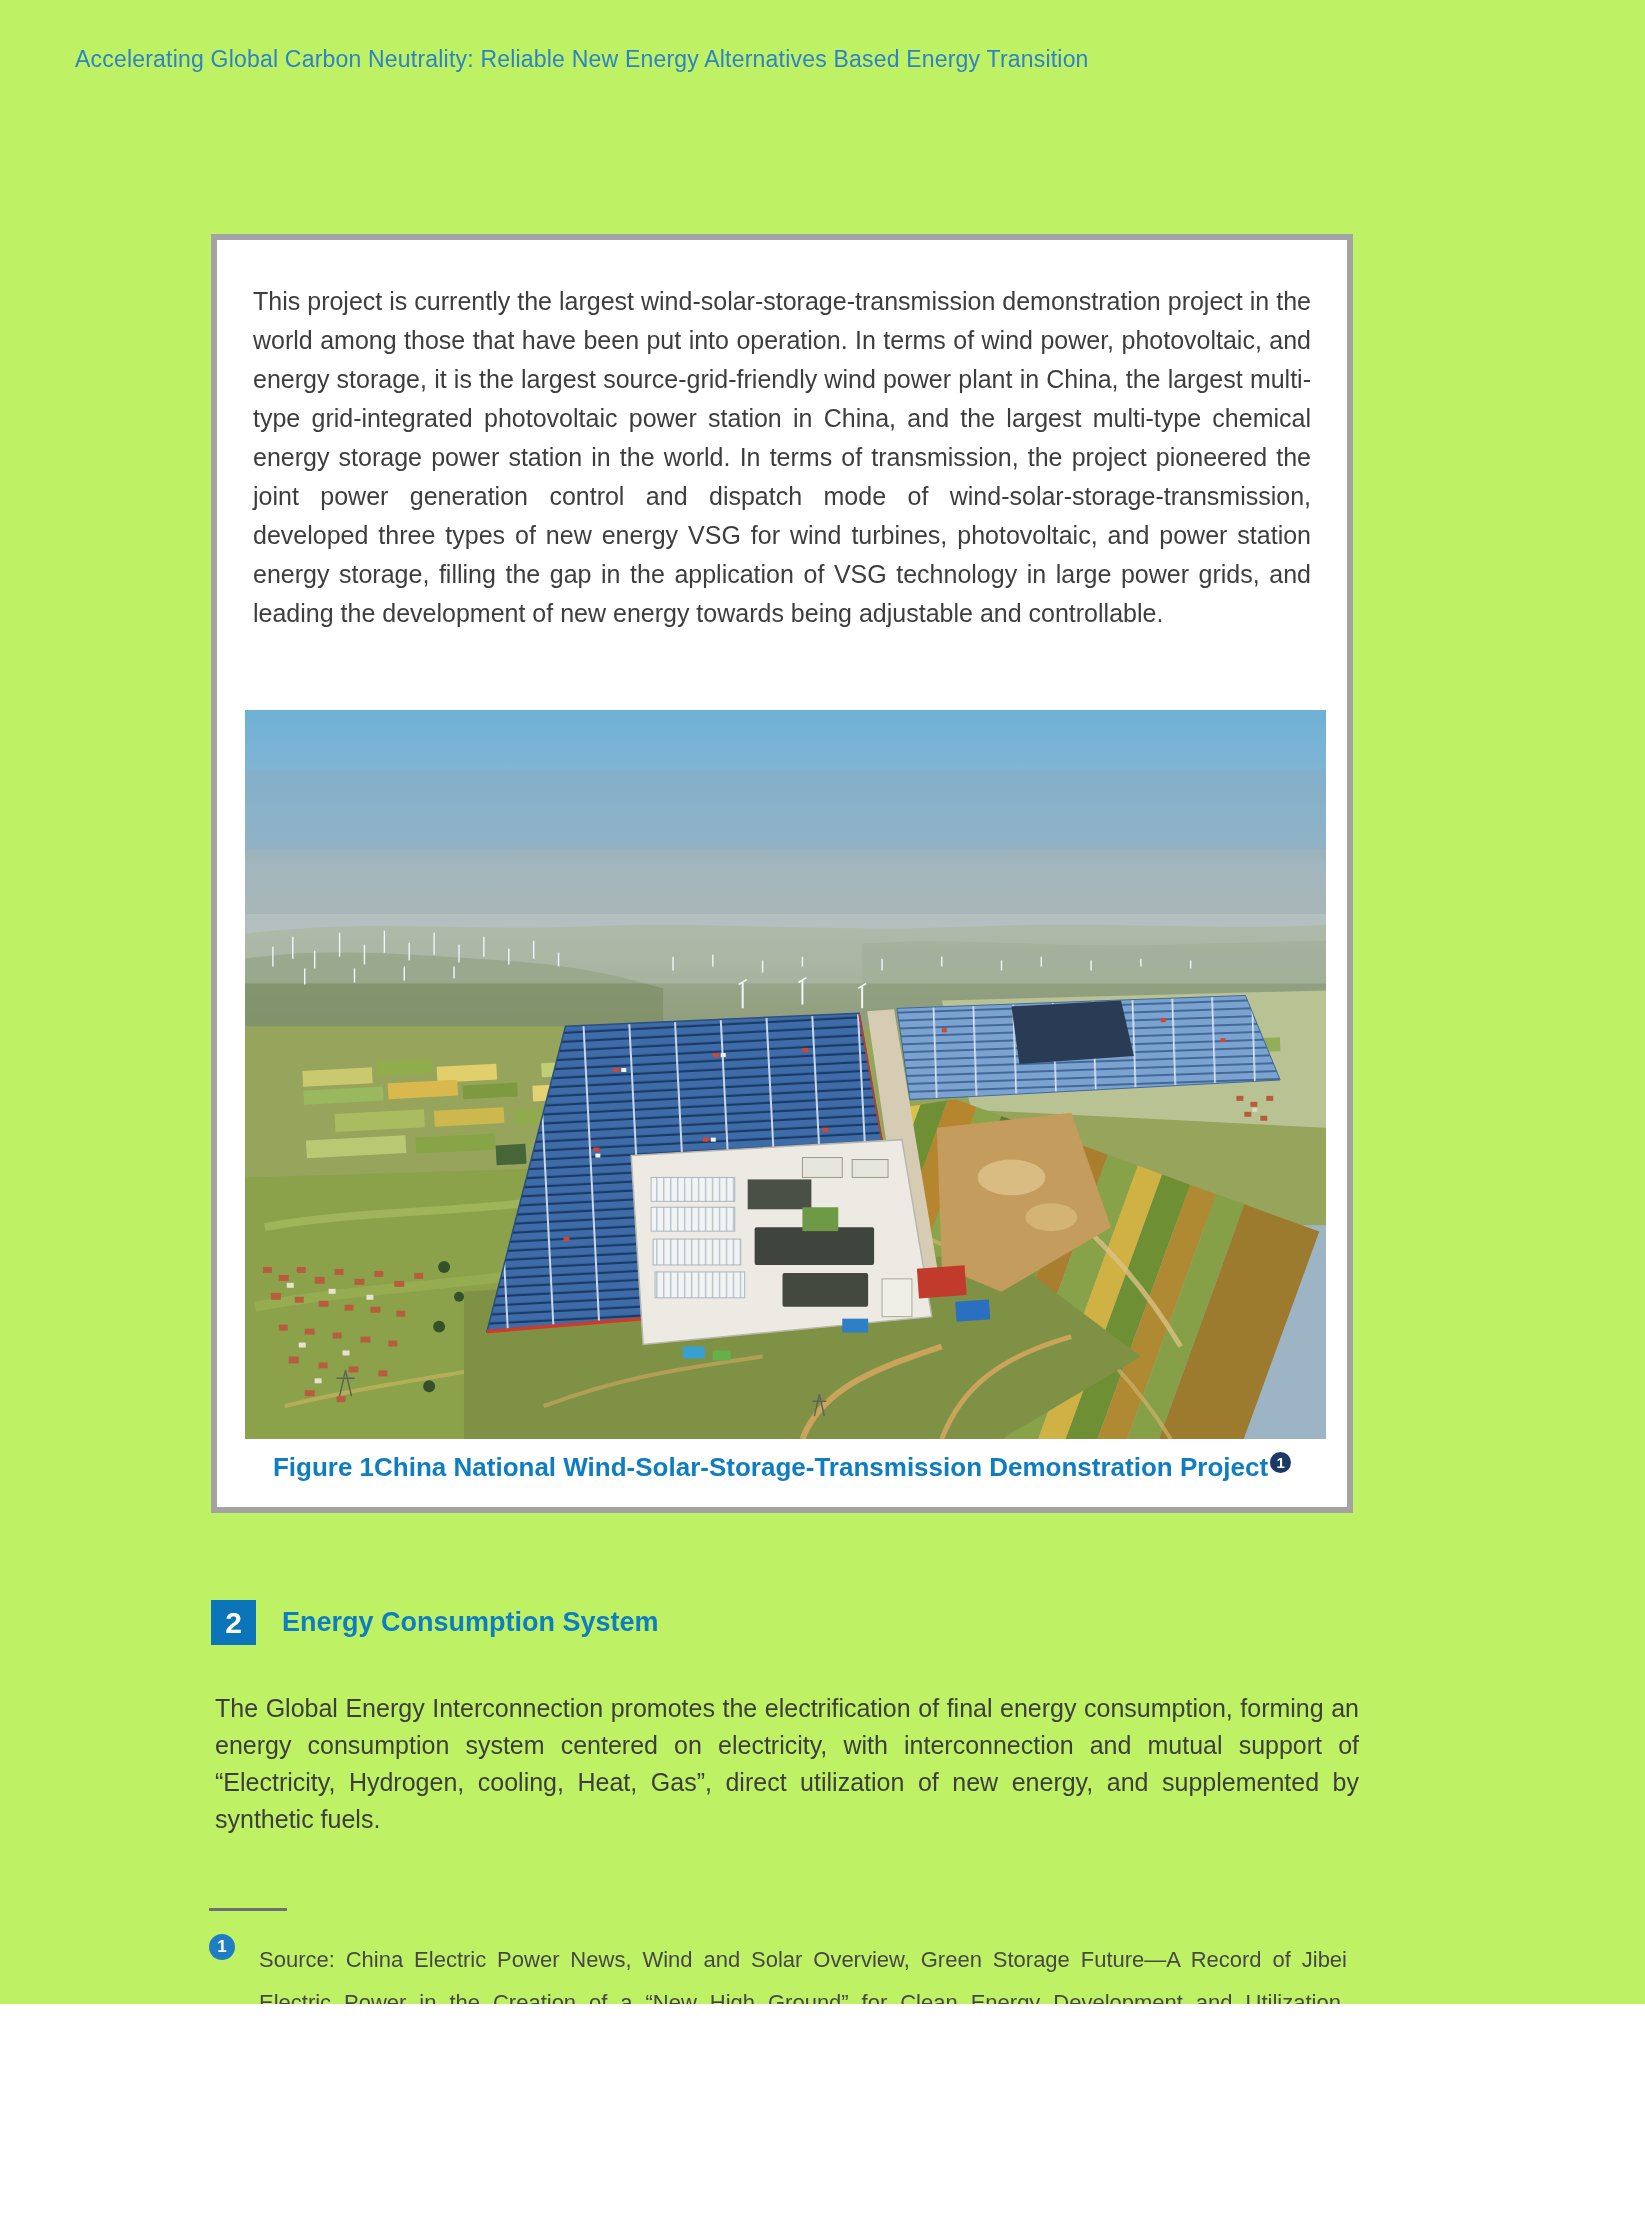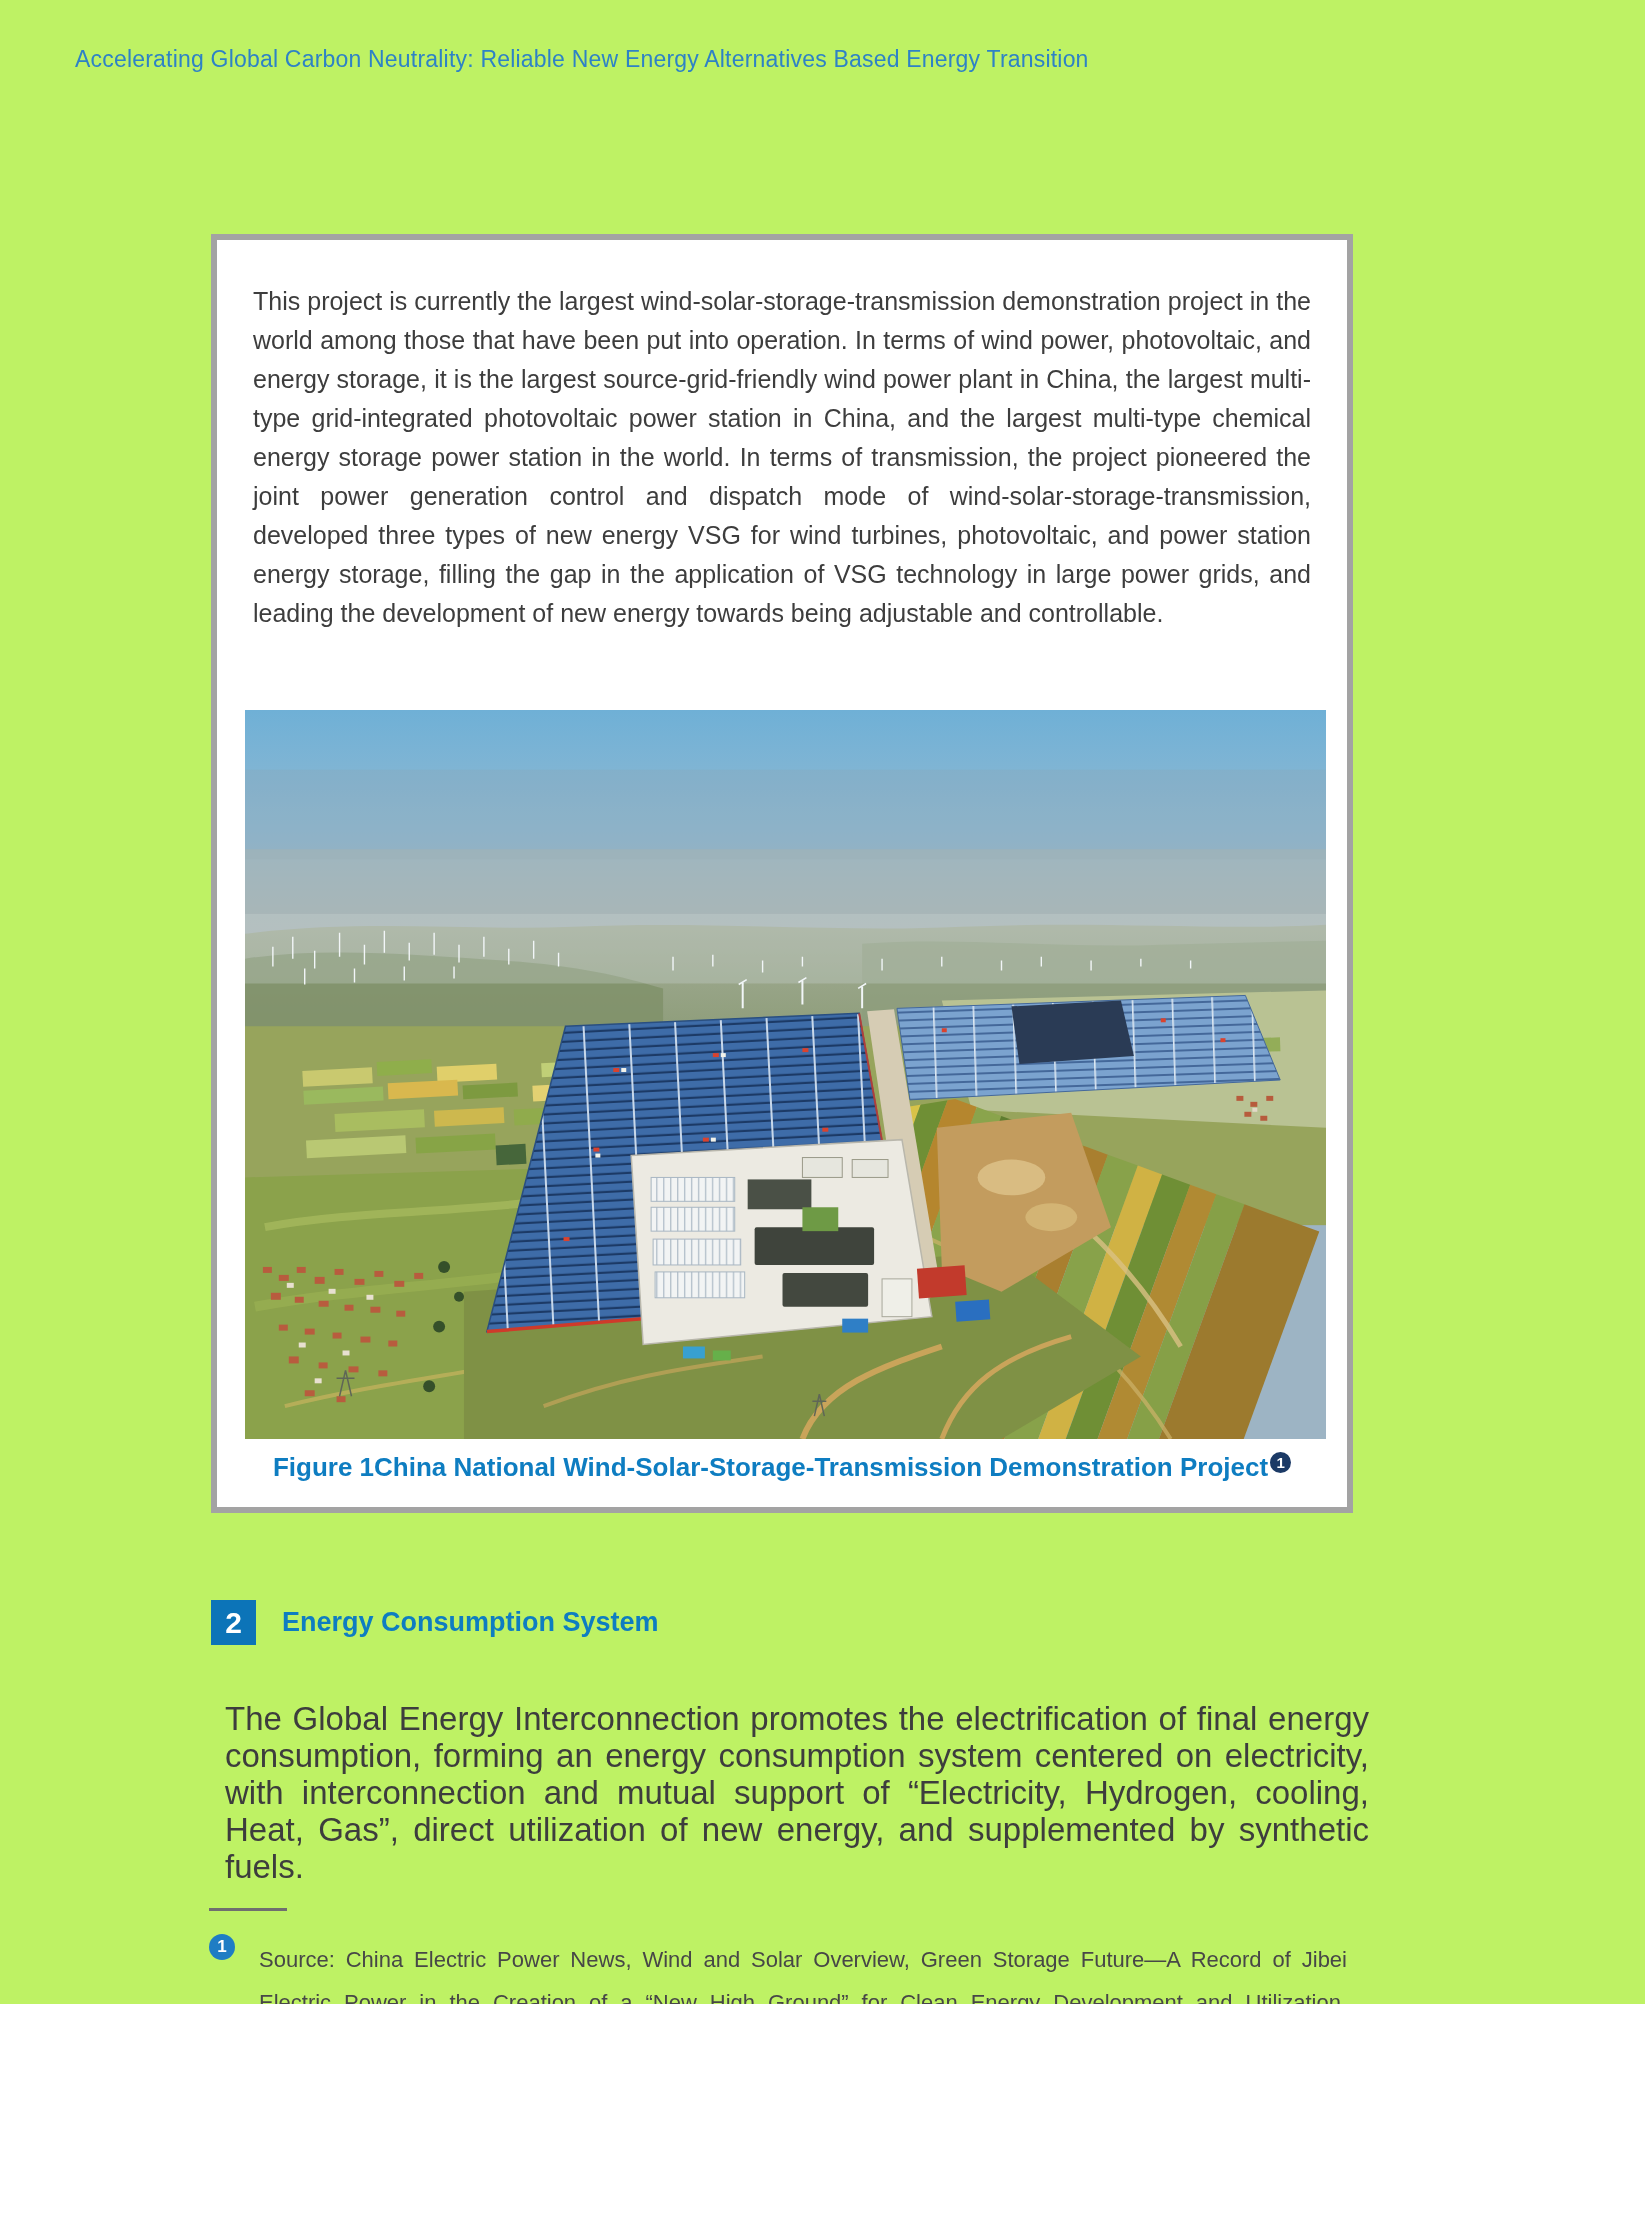--- a/index.html
+++ b/index.html
@@ -43,22 +43,22 @@
   
   .section-head{
     position:absolute;left:211px;top:1600px;display:flex;align-items:center;gap:26px;
   }
   .sec-num{
     width:45px;height:45px;background:#0c74b8;color:#ffffff;font-size:30px;font-weight:bold;
     display:flex;align-items:center;justify-content:center;
   }
   .sec-title{font-size:27px;color:#0e7dc1;margin:0;font-weight:bold;text-align:center;}
   .body-text{
-    position:absolute;left:211px;top:1686px;width:1144px;margin:14px;
-    font-size:33px;line-height:37px;text-align:justify;color:#3d3d3d;
+    position:absolute;left:211px;top:1686px;width:1144px;margin:4px;
+    font-size:25px;line-height:37px;text-align:justify;color:#3d3d3d;
   }
   .fn-rule{
     position:absolute;left:209px;top:1908px;width:78px;height:3px;background:#6f6f6f;
   }
   .footnote{
     position:absolute;left:209px;top:1926px;width:1150px;display:flex;gap:12px;
   }
   .fn-text{
     margin:12px;flex:1;font-size:22px;line-height:43px;text-align:justify;color:#474747;
   }

